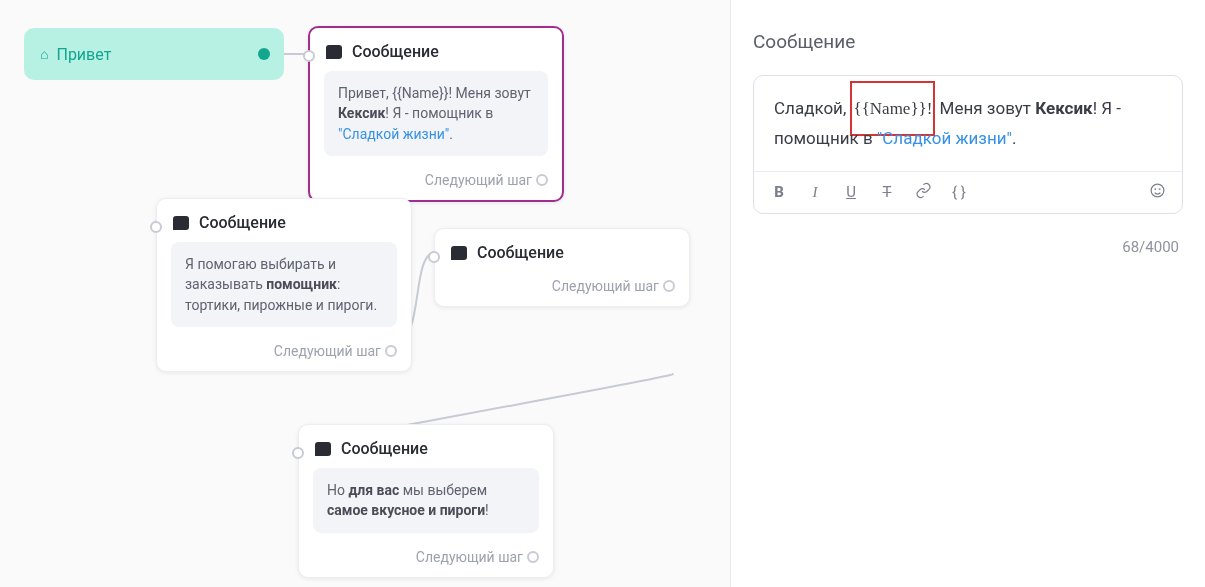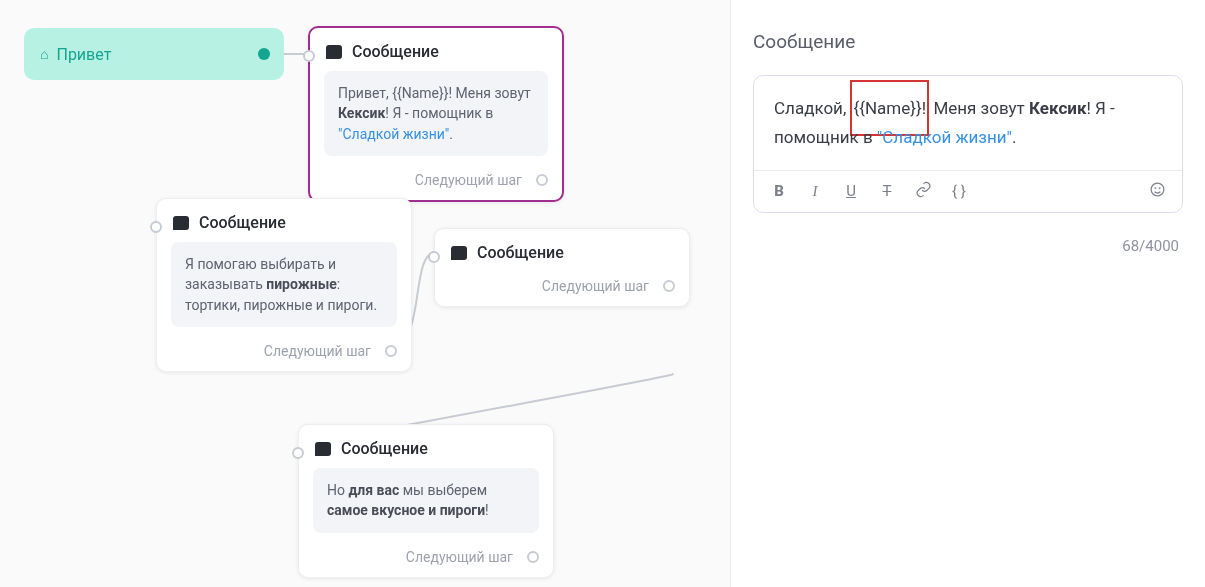--- a/index.html
+++ b/index.html
@@ -74,21 +74,21 @@
     }
     .node-body b { color: #4a4d57; }
     .node-body .link { color: #3691e6; }
     .node-body i { font-style: italic; }
     .node-footer {
       padding: 6px 14px 12px 14px;
       text-align: right;
       font-size: 14px;
       color: #9ea2ad;
       display: flex; align-items: center; justify-content: flex-end;
-      gap: 14px;
+      gap: 4px;
     }
     .port {
       width: 12px; height: 12px;
       border-radius: 50%;
       border: 2px solid #c8cbd3;
       background: #fff;
       display: inline-block;
     }
     .port.inlet {
       position: absolute;
@@ -118,20 +118,21 @@
       font-size: 17px;
       line-height: 1.7;
       color: #3a3d46;
       min-height: 88px;
     }
     .editor-content b { font-weight: 700; }
     .editor-content .link { color: #3691e6; }
     .highlight-var {
       border: 2px solid #d43434;
       padding: 16px 1px;
+      font-family: Liberation Serif, serif;
     }
     .editor-toolbar {
       border-top: 1px solid #e8eaee;
       padding: 10px 16px;
       display: flex; align-items: center;
       gap: 18px;
       color: #7c808c;
     }
     .tb-btn {
       cursor: pointer;
@@ -189,21 +190,21 @@
       <span class="port"></span>
     </div>
   </div>
 
   <div class="node" style="left:156px; top:198px; width:256px;">
     <span class="port inlet"></span>
     <div class="node-header">
       <span class="chat-icon"></span>
       <span>Сообщение</span>
     </div>
-    <div class="node-body">Я помогаю выбирать и заказывать <b>пирожные</b>: тортики, пирожные и пироги.</div>
+    <div class="node-body">Я помогаю выбирать и заказывать <b>помощник</b>: тортики, пирожные и пироги.</div>
     <div class="node-footer">
       <span>Следующий шаг</span>
       <span class="port"></span>
     </div>
   </div>
 
   <div class="node" style="left:434px; top:228px; width:256px;">
     <span class="port inlet"></span>
     <div class="node-header">
       <span class="chat-icon"></span>

